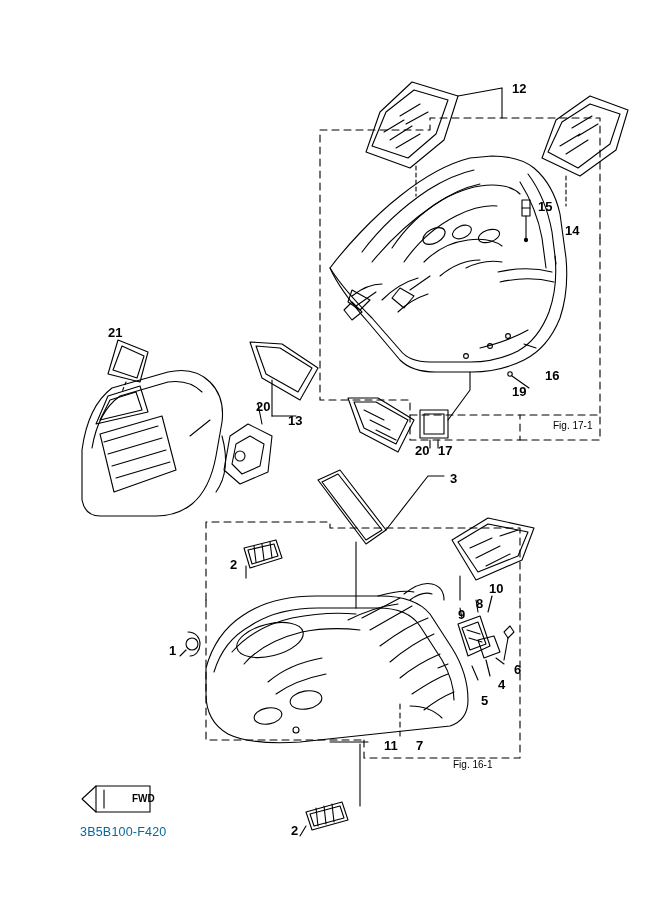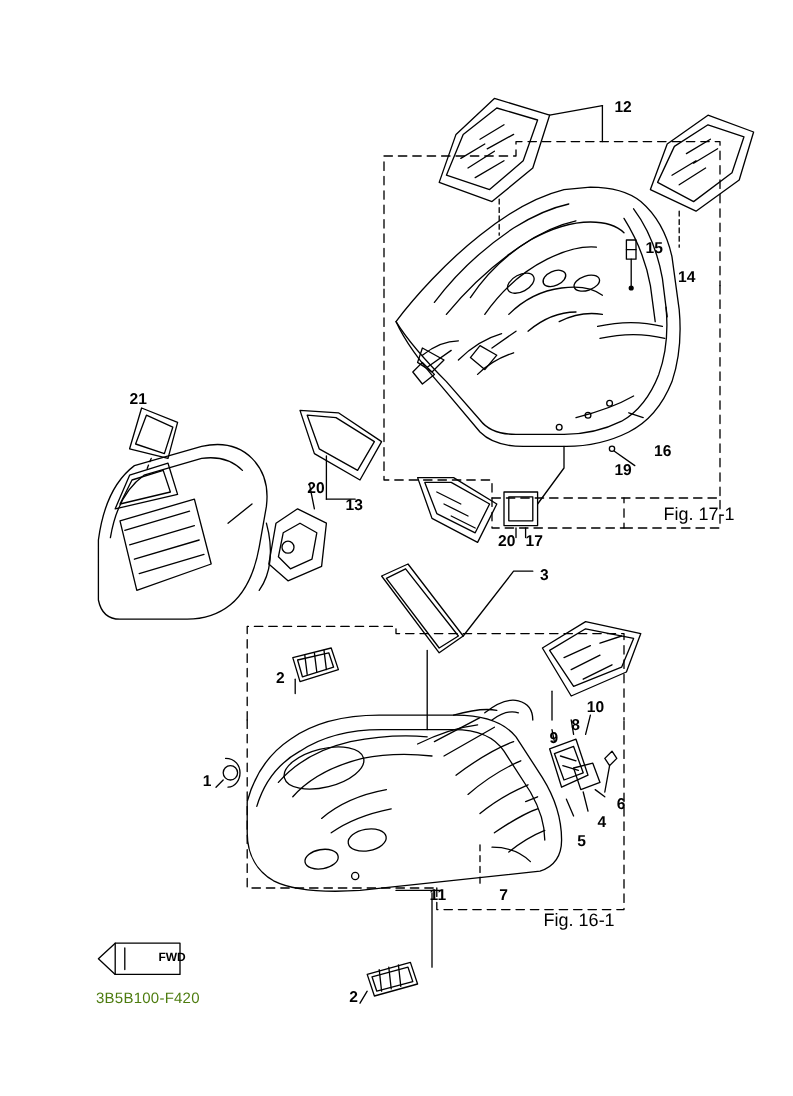--- a/index.html
+++ b/index.html
@@ -22,30 +22,30 @@
     font-family: "Liberation Sans", sans-serif;
     font-size: 13px;
     font-weight: bold;
     color: #000000;
     white-space: nowrap;
     line-height: 1;
   }
   .figlabel {
     position: absolute;
     font-family: "Liberation Sans", sans-serif;
-    font-size: 15px;
+    font-size: 10px;
     color: #000000;
     white-space: nowrap;
     line-height: 1;
   }
   .partno {
     position: absolute;
     font-family: "Liberation Sans", sans-serif;
     font-size: 12.5px;
-    color: #4d7c0f;
+    color: #0369a1;
     letter-spacing: 0.2px;
     white-space: nowrap;
   }
   .fwdbox {
     position: absolute;
     font-family: "Liberation Sans", sans-serif;
     font-size: 10px;
     font-weight: bold;
     color: #000000;
   }
@@ -252,21 +252,21 @@
   <div class="label" style="left:438px; top:444px;">17</div>
   <div class="label" style="left:450px; top:472px;">3</div>
   <div class="label" style="left:230px; top:558px;">2</div>
   <div class="label" style="left:489px; top:582px;">10</div>
   <div class="label" style="left:476px; top:597px;">8</div>
   <div class="label" style="left:458px; top:608px;">9</div>
   <div class="label" style="left:514px; top:663px;">6</div>
   <div class="label" style="left:498px; top:678px;">4</div>
   <div class="label" style="left:481px; top:694px;">5</div>
   <div class="label" style="left:169px; top:644px;">1</div>
-  <div class="label" style="left:358px; top:739px;">11</div>
+  <div class="label" style="left:384px; top:739px;">11</div>
   <div class="label" style="left:416px; top:739px;">7</div>
   <div class="label" style="left:291px; top:824px;">2</div>
 
   <div class="figlabel" style="left:553px; top:421px;">Fig. 17-1</div>
   <div class="figlabel" style="left:453px; top:760px;">Fig. 16-1</div>
 
   <div class="fwdbox" style="left:110px; top:793px;padding-left:22px;">FWD</div>
 
   <div class="partno" style="left:80px; top:825px;">3B5B100-F420</div>
 

